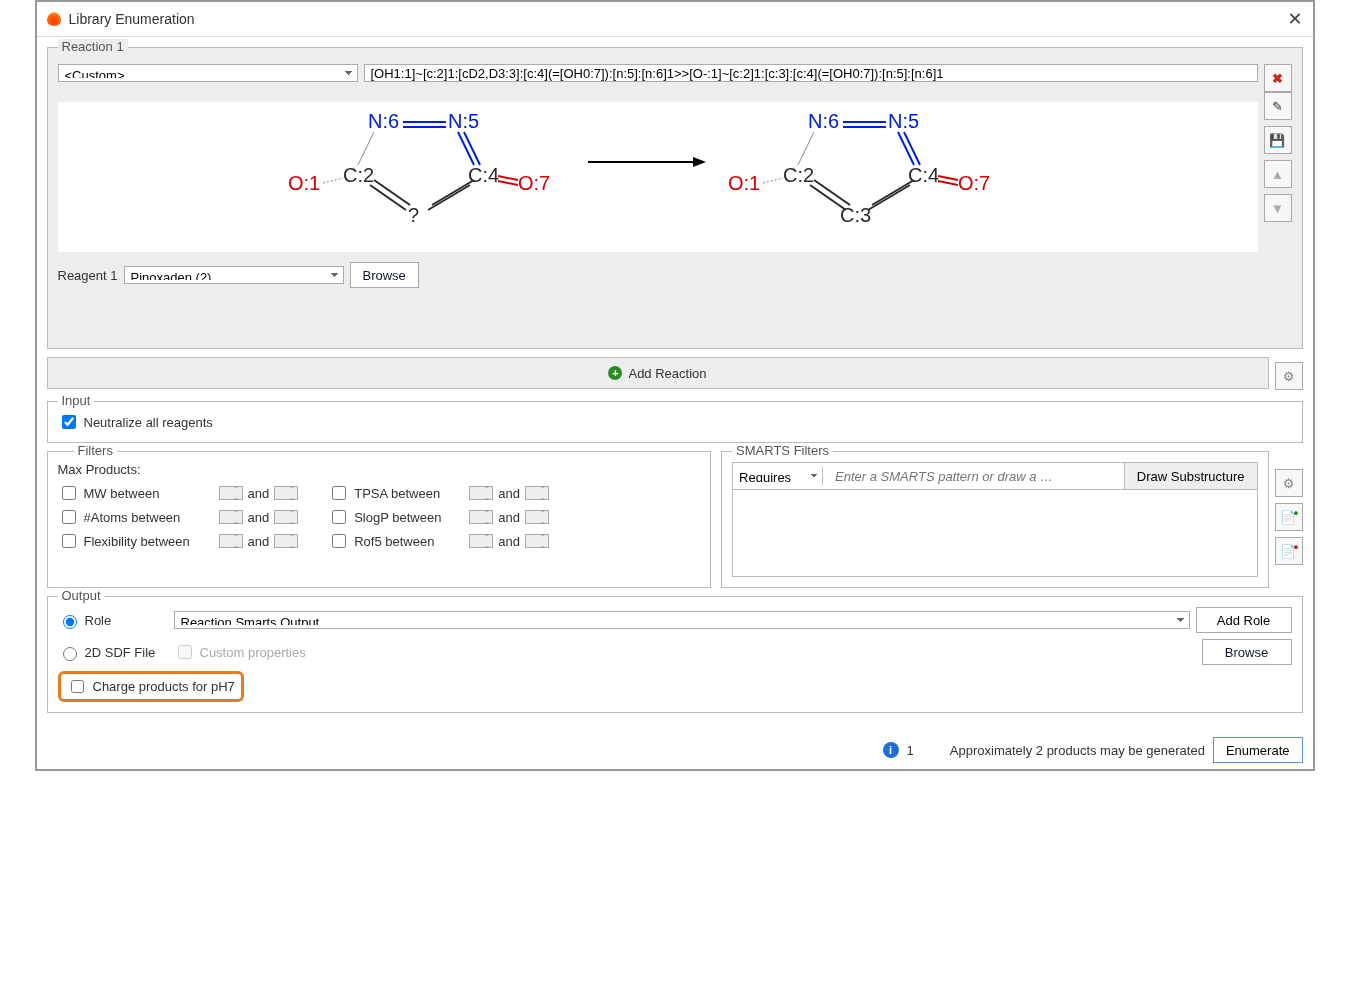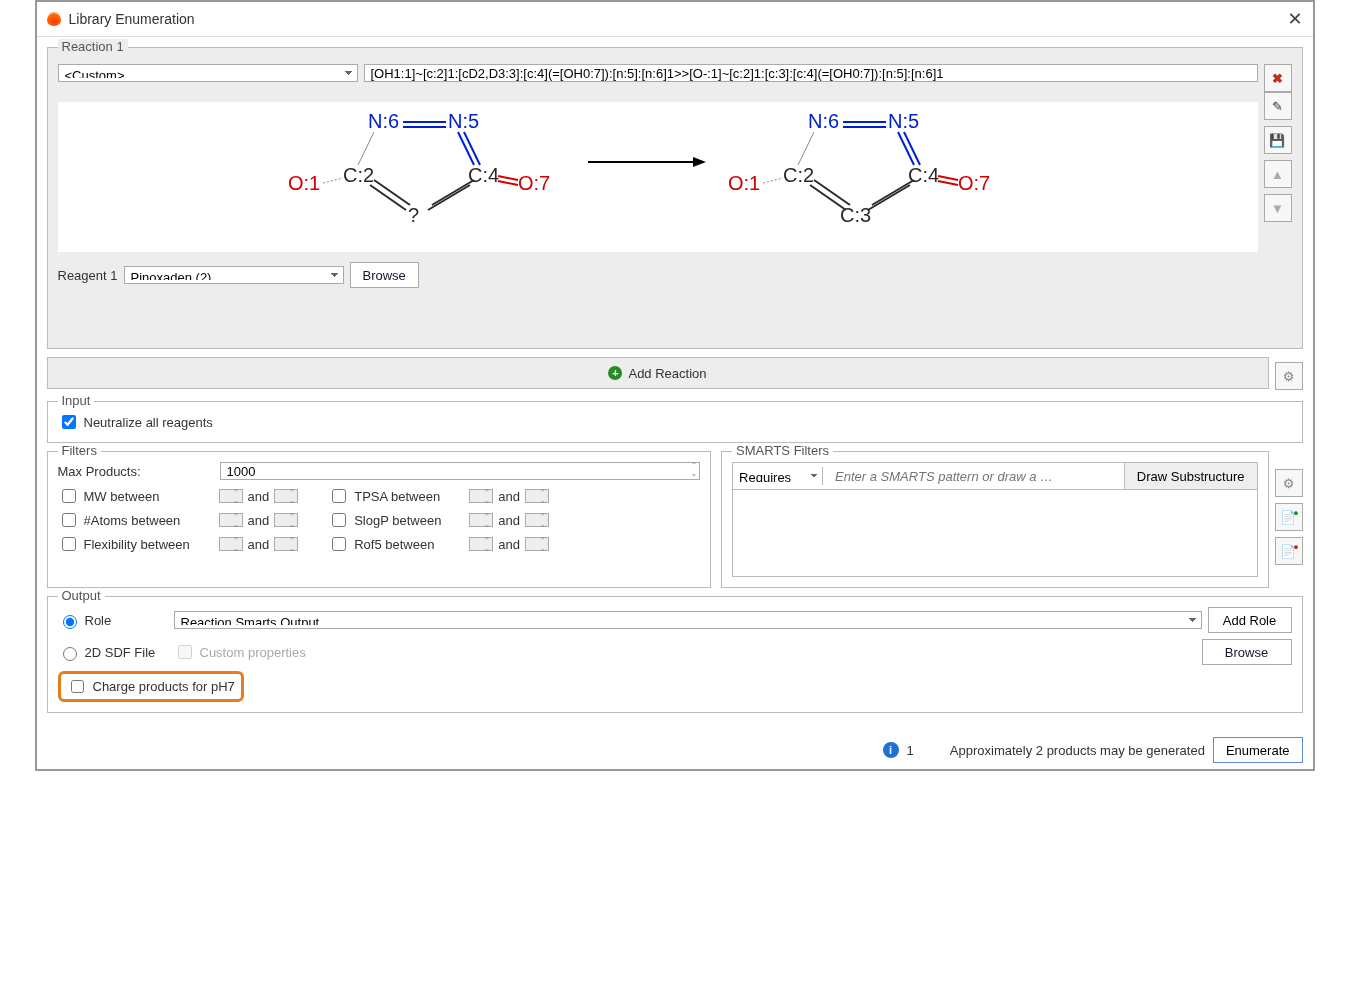--- a/index.html
+++ b/index.html
@@ -171,24 +171,23 @@
     <div class="group white" style="background:#fff;">
       <div class="legend" style="background:#fff;">Input</div>
       <label class="cb">
         <input type="checkbox" checked="" style="">
         <span>Neutralize all reagents</span>
       </label>
     </div>
 
     <div class="filters-flex">
       <div class="group white" style="flex:1.05;">
-        <div class="legend" style="background:#fff;">Filters</div>
+        <div class="legend" style="background:#fff;margin-left:16px;">Filters</div>
         <div class="row" style="margin-bottom:6px;">
           <span style="width:156px;">Max Products:</span>
-          <div class="spinwrap" style="flex:1;"><input class="spinner" style="width: 100%;" value="1000"></div>
         </div>
         <div class="row" style="align-items:flex-start; gap:30px;">
           <div>
             <div class="row cb" style="margin-bottom:4px;">
               <input type="checkbox" style="">
               <span style="width:130px;">MW between</span>
               <div class="spinwrap"><input class="spinner" disabled="" value="350" style=""></div>
               <span>and</span>
               <div class="spinwrap"><input class="spinner" disabled="" value="500" style=""></div>
             </div>
@@ -261,21 +260,21 @@
     </div>
 
     <div class="group white">
       <div class="legend" style="background:#fff;">Output</div>
       <div class="row" style="margin-bottom:6px;">
         <label class="cb" style="width:110px;">
             <input type="radio" name="out" checked="" style="">
             <span>Role</span>
           </label>
         <select style="flex:1;"><option>Reaction Smarts Output</option></select>
-        <button class="btn" style="width:84px;">Add Role</button>
+        <button class="btn" style="width:96px;">Add Role</button>
       </div>
       <div class="row" style="margin-bottom:6px;">
         <label class="cb" style="width:110px;">
             <input type="radio" name="out" style="">
             <span>2D SDF File</span>
           </label>
         <label class="cb" style="color:#aaa;">
             <input type="checkbox" disabled="" style="">
             <span>Custom properties</span>
           </label>

